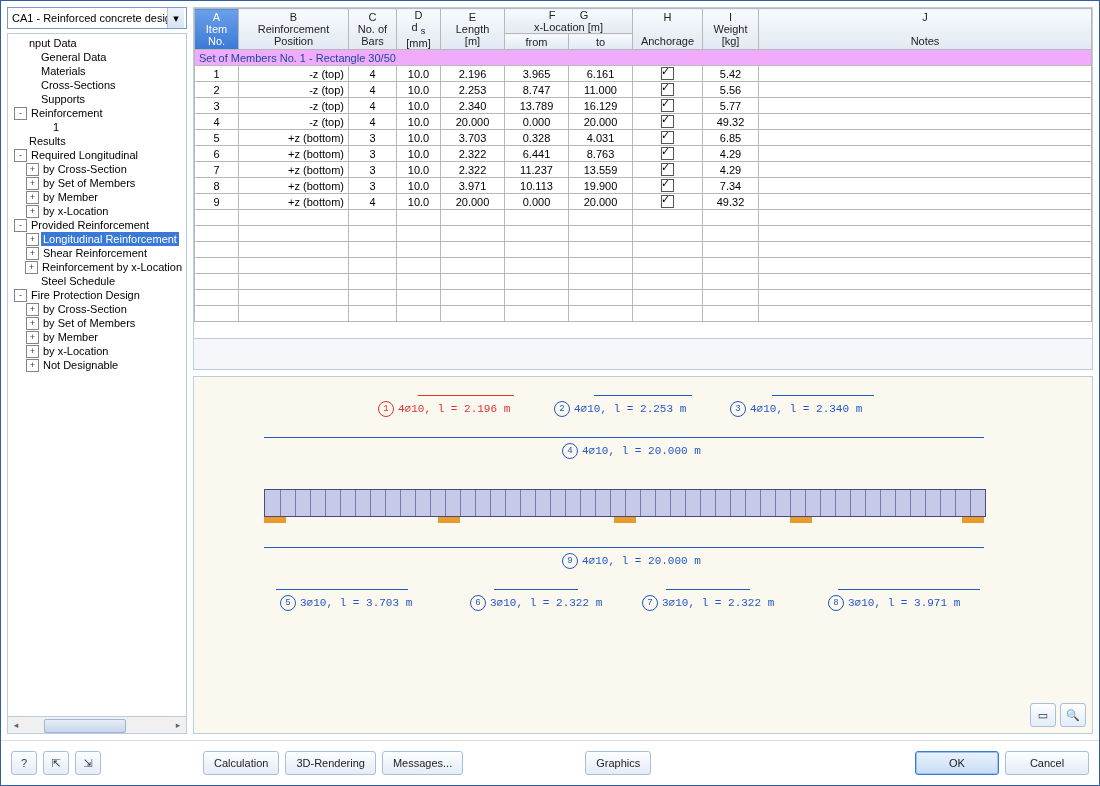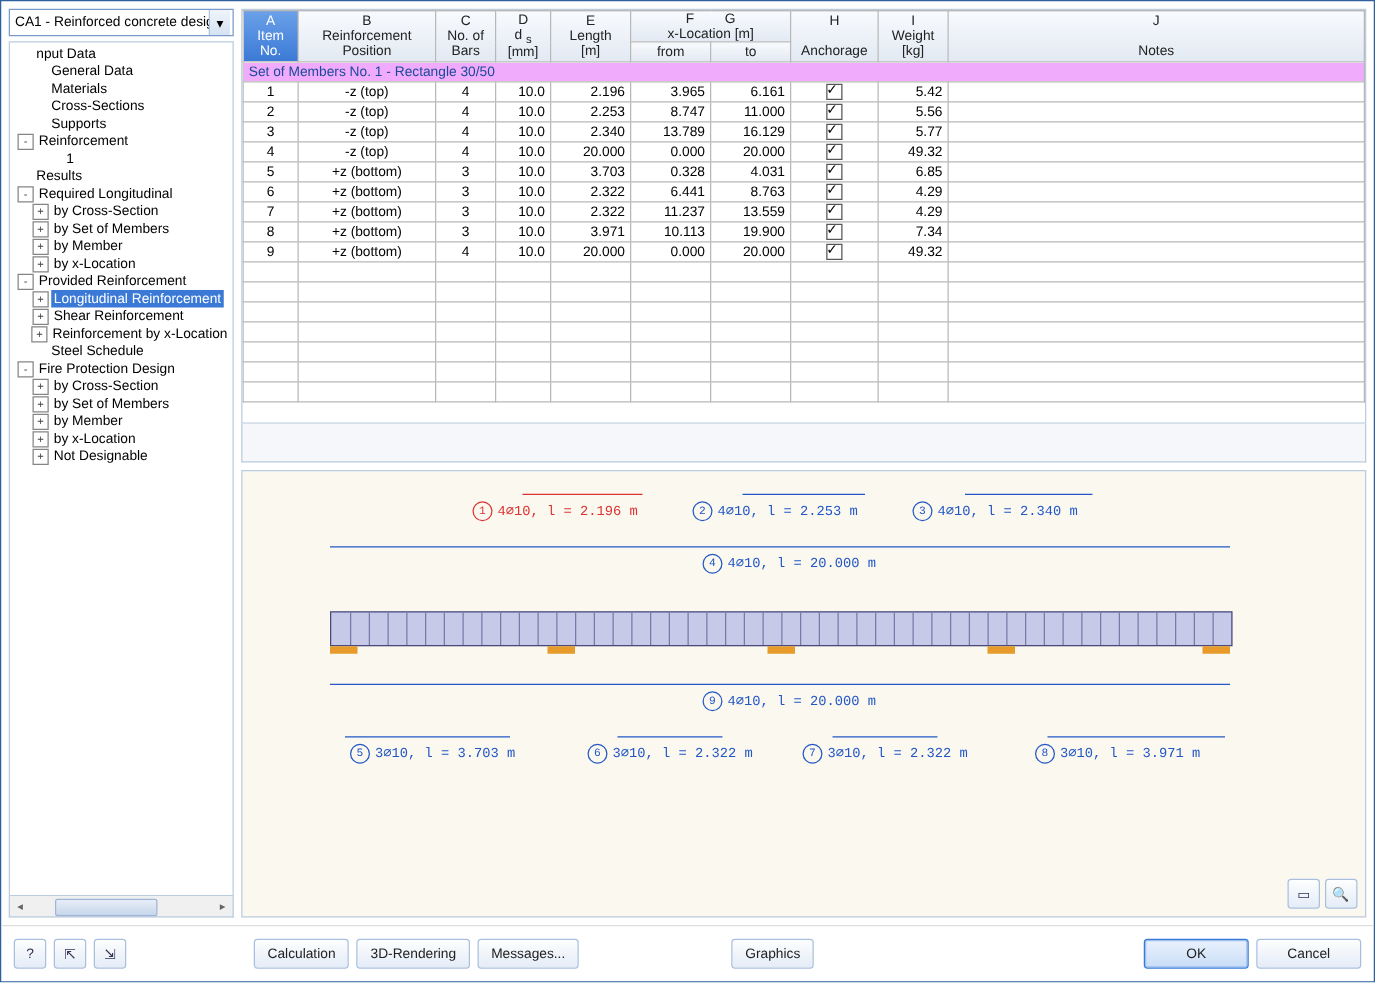--- a/index.html
+++ b/index.html
@@ -26,22 +26,22 @@
 .scrollbar .track{flex:1;height:14px;position:relative}
 .scrollbar .thumb{position:absolute;left:20px;width:80px;height:12px;top:1px;background:linear-gradient(#e8eef7,#c6d6ec);border:1px solid #9db6d8;border-radius:2px}
 .rightcol{flex:1;display:flex;flex-direction:column;min-height:0}
 .paneltitle{height:22px;background:linear-gradient(#e8eef7,#d3e0f0);border:1px solid #bcd;border-bottom:none;display:flex;align-items:center;padding:0 6px;font-size:11px;color:#222}
 .tablewrap{border:1px solid #bcd;height:330px;overflow:auto;background:#fff}
 table{border-collapse:collapse;width:100%;font-size:11px;table-layout:fixed}
 th,td{border:1px solid #b8b8b8;padding:0 4px;height:15px;overflow:hidden;text-overflow:clip;white-space:nowrap}
 th{background:linear-gradient(#f8fafd,#e2e9f3);font-weight:normal;text-align:center;color:#222}
 th.selcol{background:linear-gradient(#6aa0e8,#3a79d6);color:#fff}
 td{text-align:center}
-td.r{text-align:right}
-td.l{text-align:center}
+td.r{}
+td.l{text-align:right}
 .grouprow td{background:#f0abfc;color:#1a4a9a;text-align:left;font-size:11px}
 .chk{display:inline-block;width:11px;height:11px;border:1px solid #555;position:relative;background:#fff;vertical-align:middle}
 .chk.c::after{content:"✓";position:absolute;left:-1px;top:-3px;font-size:11px;color:#000}
 .notesbox{height:30px;border:1px solid #bcd;border-top:none;background:#f5f7fb}
 .graphic{flex:1;border:1px solid #bcd;margin-top:6px;background:#fbf8f0;position:relative;overflow:hidden}
 .footer{height:36px;display:flex;align-items:center;padding:4px 10px;border-top:1px solid #ddd;gap:6px}
 .iconbtn{width:24px;height:22px;border:1px solid #a8bfde;background:linear-gradient(#fdfefe,#e4ecf7);border-radius:3px;display:flex;align-items:center;justify-content:center;font-size:11px;color:#335}
 .btn{height:22px;border:1px solid #a8bfde;background:linear-gradient(#fdfefe,#e4ecf7);border-radius:3px;padding:0 10px;display:flex;align-items:center;font-size:11px;color:#222}
 .btn.primary{border:1px solid #3a79d6;background:linear-gradient(#eaf2fd,#c8ddf7);box-shadow:inset 0 0 0 1px #9dc1ee}
 .glabel{position:absolute;font-family:"Courier New",monospace;font-size:11px;white-space:nowrap}

